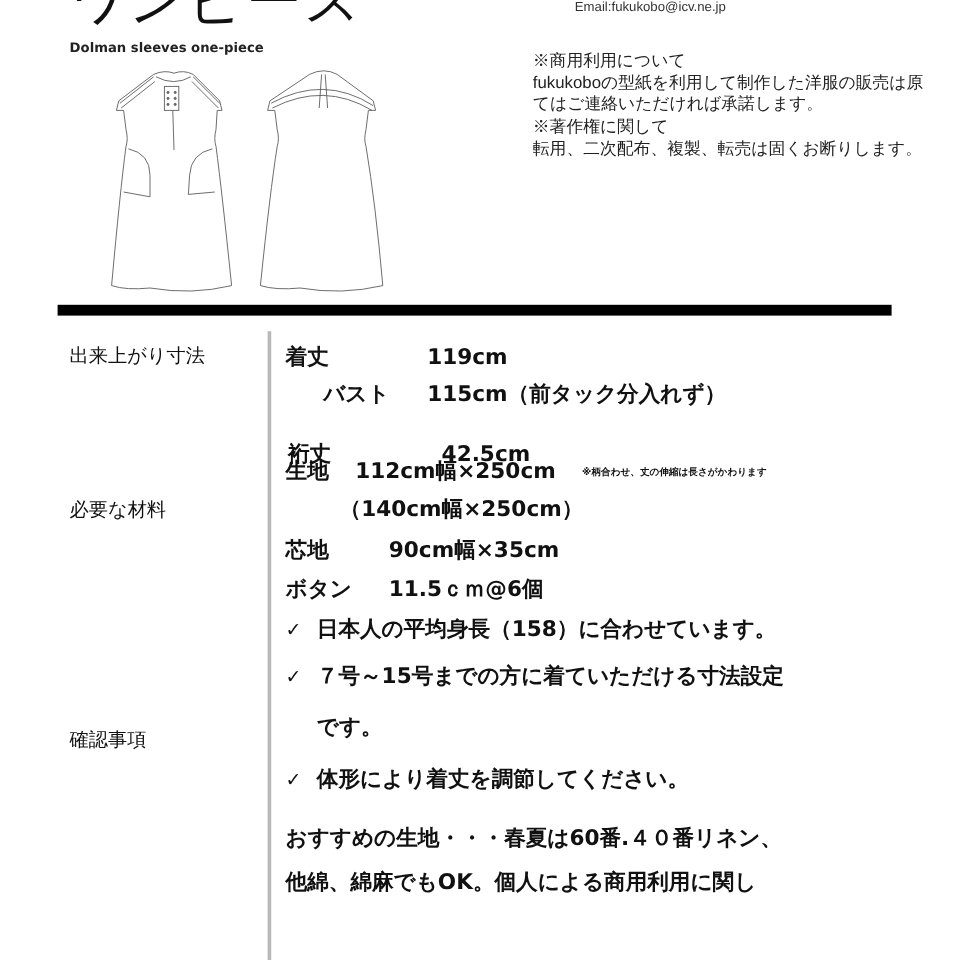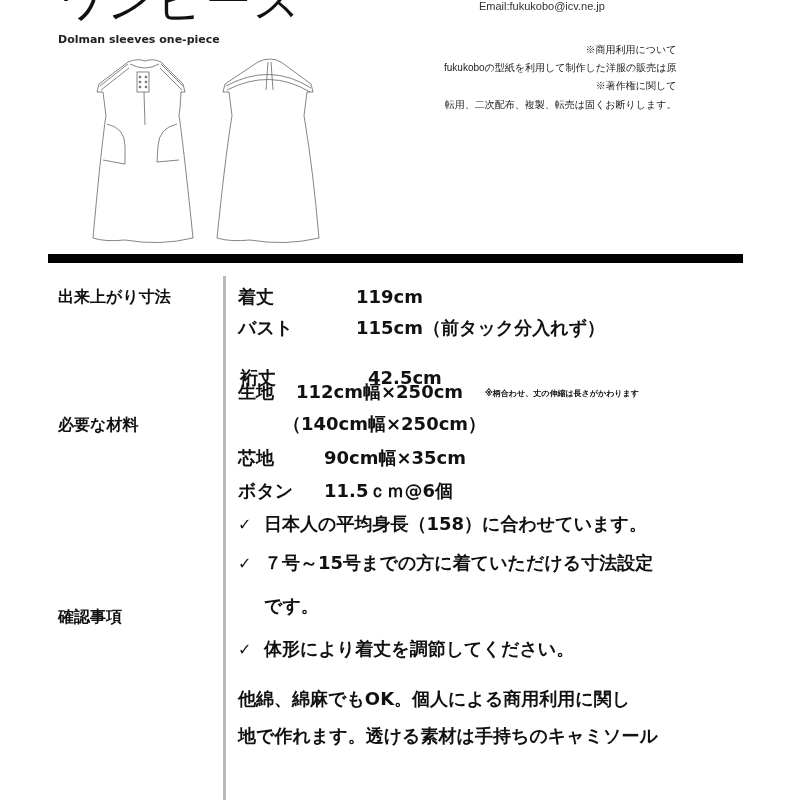--- a/index.html
+++ b/index.html
@@ -2,42 +2,43 @@
 <html><head>
 <meta charset="utf-8">
 <style>
   html, body { margin:0; padding:0; background:#ffffff; }
   body { width:800px; height:800px; position:relative; overflow:hidden;
          font-family:"DejaVu Sans", "Liberation Sans", sans-serif; color:#111; }
   .abs { position:absolute; }
   .title { left:58px; top:-30px; font-size:46px; font-weight:400; letter-spacing:2px; white-space:nowrap; color:#111; }
   .subtitle { left:58px; top:33px; font-size:11px; font-weight:bold; color:#222; white-space:nowrap; }
   .email { left:479px; top:0px; font-size:11px; color:#333; font-family:"Liberation Sans", sans-serif; }
-  .notes { left:444px; top:41px; font-size:10px; line-height:18.2px; color:#222; font-family:"Liberation Sans", sans-serif; white-space:nowrap;text-align:right; }
+  .notes { left:444px; top:41px; font-size:14px; line-height:18.2px; color:#222; font-family:"Liberation Sans", sans-serif; white-space:nowrap; }
   .notes div { height:18.2px; }
   .illus { left:85px; top:50px; width:270px; height:195px; }
   .bar { left:48px; top:254px; width:695px; height:9px; background:#000; }
   .vline { left:223px; top:276px; width:3px; height:524px; background:#b8b8b8; }
-  .label { left:58px; font-size:16px; font-weight:bold; white-space:nowrap; color:#111; }
+  .label { left:58px; font-size:16px; font-weight:normal; white-space:nowrap; color:#111; }
   .rowtxt { font-size:18px; font-weight:bold; white-space:nowrap; color:#111; }
   .small-note { font-size:8px; font-weight:bold; margin-left:22px; vertical-align:middle; }
   .check { display:inline-block; width:26px; font-weight:normal; font-size:16px; }
   .para { left:238px; top:680px; font-size:18px; font-weight:bold; line-height:37px; white-space:nowrap; }
   .para div { height:37px; }
 </style>
 </head>
 <body>
 
 <div class="abs title">ワンピース</div>
 <div class="abs subtitle">Dolman sleeves one-piece</div>
 <div class="abs email">Email:fukukobo@icv.ne.jp</div>
 
 <div class="abs notes">
   <div>※商用利用について</div>
   <div>fukukoboの型紙を利用して制作した洋服の販売は原</div>
+  <div>てはご連絡いただければ承諾します。</div>
   <div>※著作権に関して</div>
   <div>転用、二次配布、複製、転売は固くお断りします。</div>
 </div>
 
 <svg class="abs illus" viewBox="0 0 270 195" fill="none" stroke="#666" stroke-width="0.8">
   <g>
 
     <path d="M43 12 Q52 8 60 11 Q68 8 76 12 L98 34 L100 42 L96 42 L95 58 Q93 66 95 72 Q100 110 108 188 Q75 196 40 190 Q20 192 8 188 Q15 110 20 72 Q22 66 20 58 L18 42 L12 42 L14 34 Z"></path>
     <path d="M15 36 L43 14"></path>
     <path d="M16 40 L44 18"></path>
@@ -71,21 +72,21 @@
 <div class="abs vline"></div>
 
 <div class="abs label" style="top:287px;">出来上がり寸法</div>
 <div class="abs label" style="top:415px;">必要な材料</div>
 <div class="abs label" style="top:607px;">確認事項</div>
 
 <div class="abs rowtxt" style="left:238px; top:285px;">
   <span style="display:inline-block;width:118px;">着丈</span><span>119cm</span>
 </div>
 <div class="abs rowtxt" style="left:238px; top:316px;">
-  <span style="display:inline-block;width:118px;">バスト</span><span>115cm（前タック分入れず）</span>
+  <span style="display:inline-block;width:118px;text-align:center;">バスト</span><span>115cm（前タック分入れず）</span>
 </div>
 <div class="abs rowtxt" style="left:240px; top:348px;margin-top:18px;">
   <span style="display:inline-block;width:128px;">裄丈</span><span>42.5cm</span>
 </div>
 
 <div class="abs rowtxt" style="left:238px; top:380px;">
   <span style="display:inline-block;width:58px;">生地</span><span>112cm幅×250cm</span><span class="small-note">※柄合わせ、丈の伸縮は長さがかわります</span>
 </div>
 <div class="abs rowtxt" style="left:283px; top:412px;">（140cm幅×250cm）</div>
 <div class="abs rowtxt" style="left:238px; top:446px;">
@@ -100,15 +101,15 @@
 </div>
 <div class="abs rowtxt" style="left:238px; top:551px;">
   <span class="check">✓</span><span>７号～15号までの方に着ていただける寸法設定</span>
 </div>
 <div class="abs rowtxt" style="left:264px; top:594px;">です。</div>
 <div class="abs rowtxt" style="left:238px; top:637px;">
   <span class="check">✓</span><span>体形により着丈を調節してください。</span>
 </div>
 
 <div class="abs para">
+  <div>おすすめの生地・・・春夏は60番.４０番リネン、</div>
   <div>他綿、綿麻でもOK。個人による商用利用に関し</div>
-  <div>地で作れます。透ける素材は手持ちのキャミソール</div>
 </div>
 
 </body></html>

